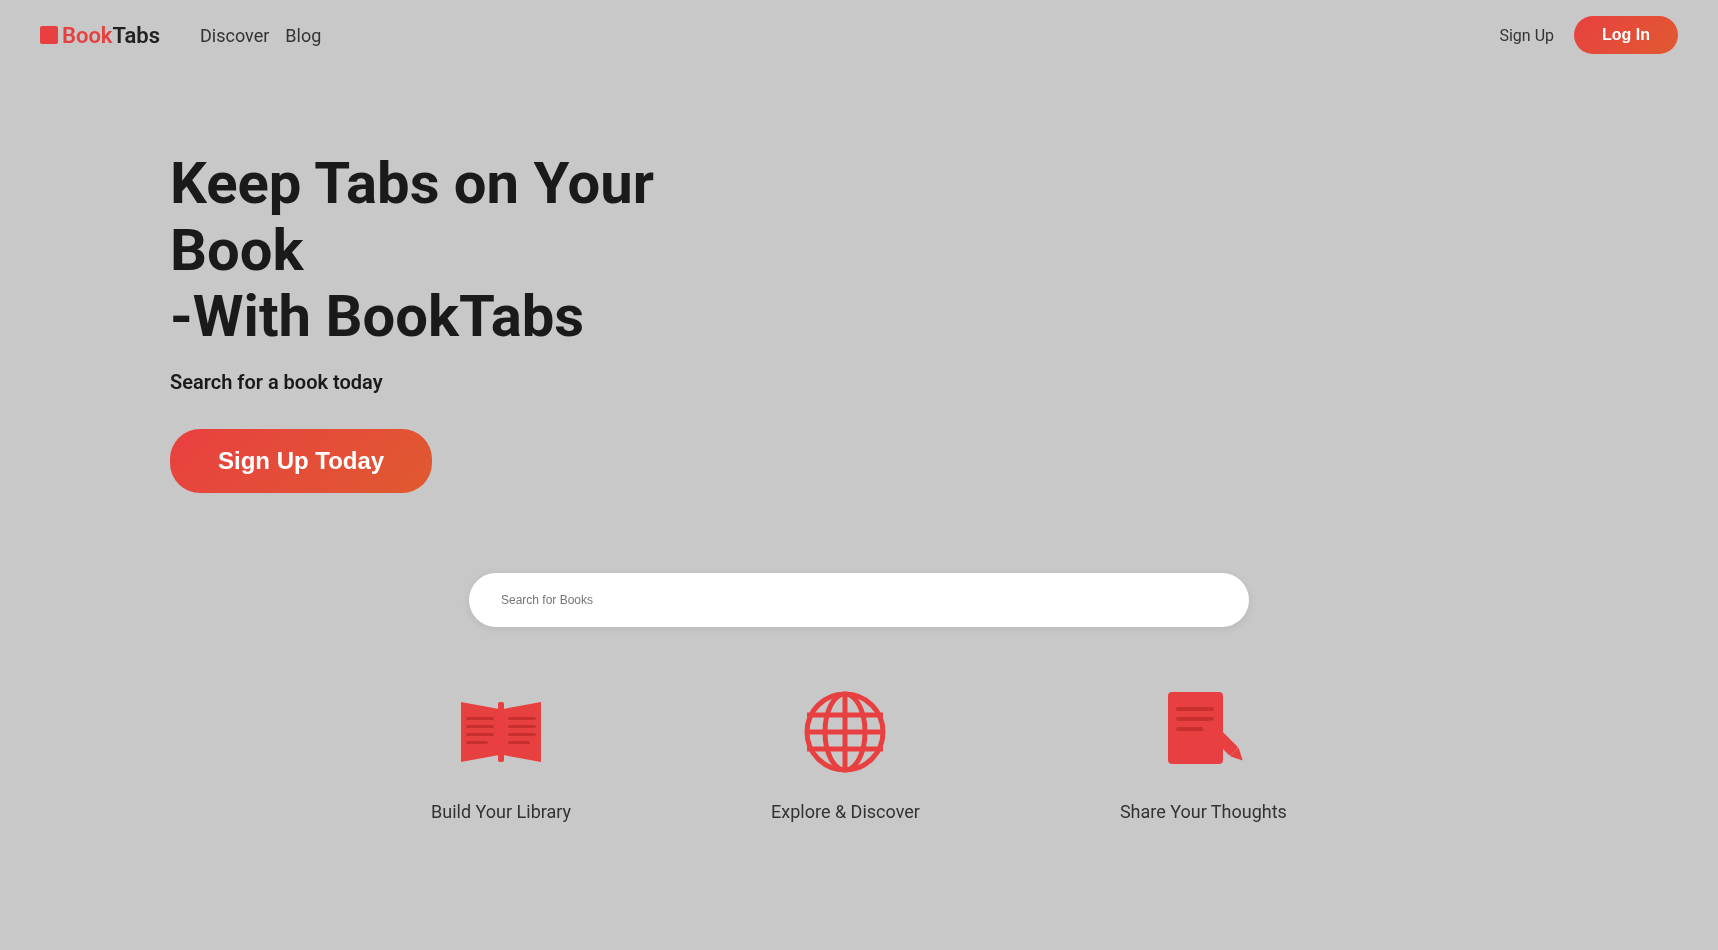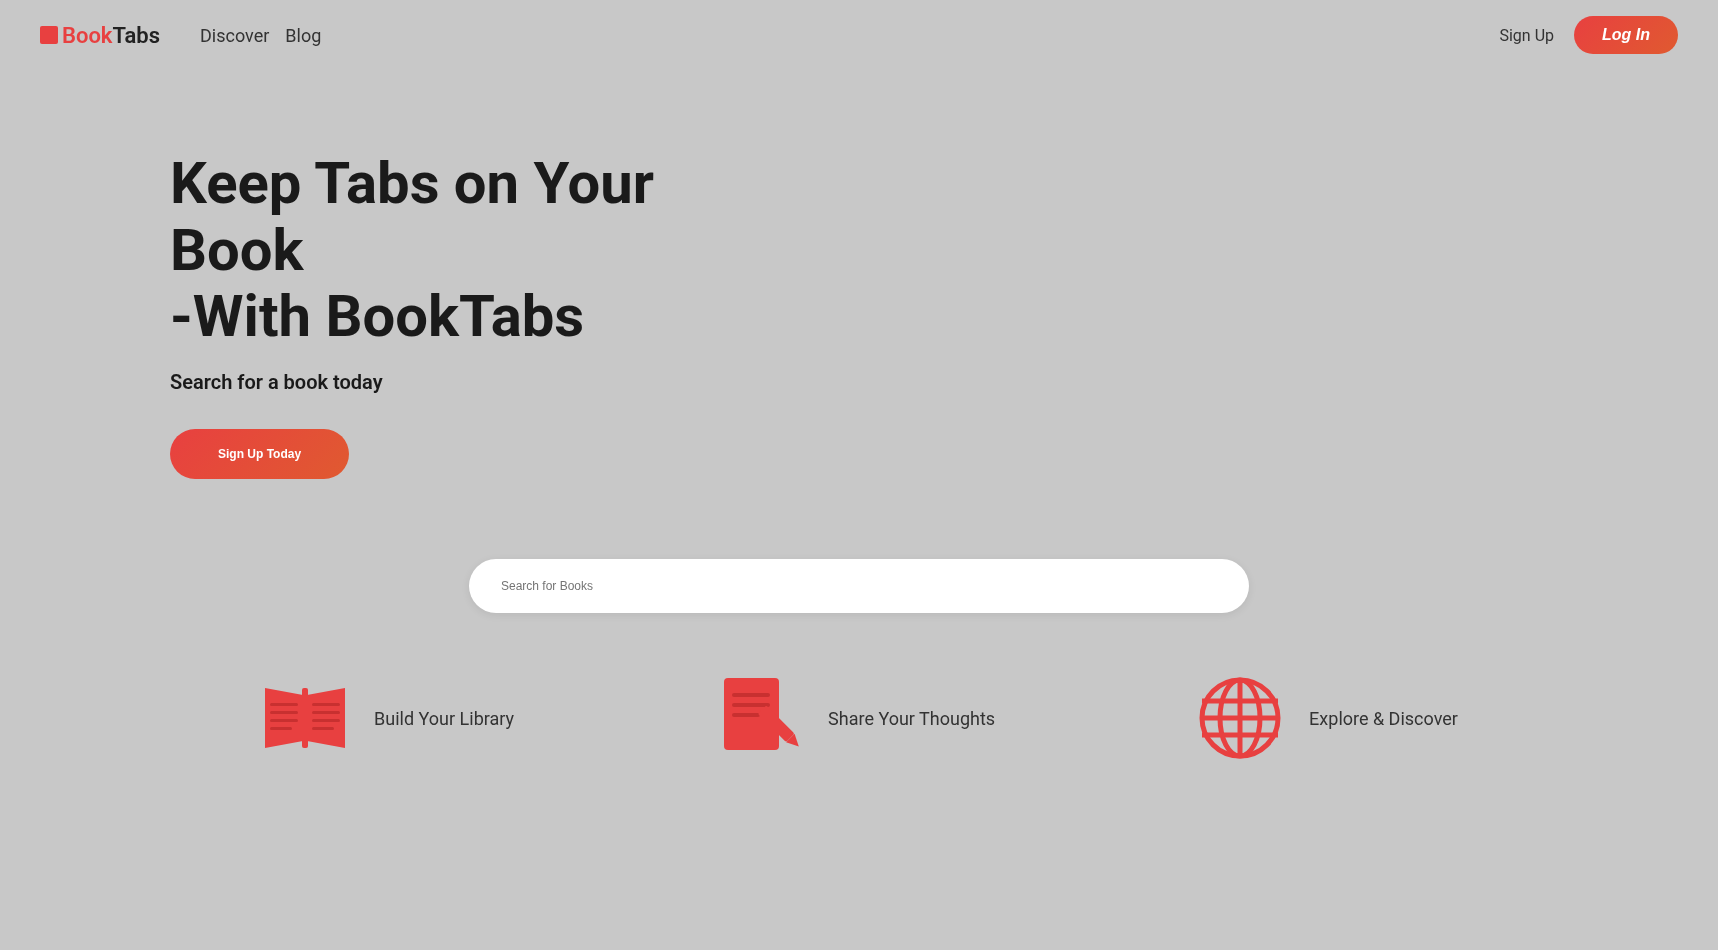--- a/index.html
+++ b/index.html
@@ -76,21 +76,20 @@
 
     .login-btn {
       background: linear-gradient(135deg, #e84040, #e05a30);
       color: white;
       border: none;
       border-radius: 25px;
       padding: 10px 28px;
       font-size: 16px;
       font-weight: 600;
       cursor: pointer;
-      font-style: italic;
     }
 
     
     .hero {
       padding: 80px 0 0 170px;
     }
 
     .hero-title {
       font-size: 58px;
       font-weight: 700;
@@ -106,21 +105,21 @@
       color: #1a1a1a;
       margin-bottom: 35px;
     }
 
     .signup-today-btn {
       background: linear-gradient(135deg, #e84040, #e05a30);
       color: white;
       border: none;
       border-radius: 30px;
       padding: 18px 48px;
-      font-size: 12px;
+      font-size: 24px;
       font-weight: 600;
       cursor: pointer;
     }
 
     
     .search-section {
       display: flex;
       justify-content: center;
       margin-top: 80px;
     }
@@ -141,20 +140,21 @@
     .features {
       display: flex;
       justify-content: center;
       gap: 200px;
       margin-top: 60px;
       padding: 0 100px;
     }
 
     .feature-item {
       display: flex;
+      flex-direction: column;
       align-items: center;
       gap: 24px;
     }
 
     .feature-icon {
       width: 90px;
       height: 90px;
     }
 
     .feature-label {
@@ -218,47 +218,47 @@
         <rect x="52" y="38" width="28" height="3" rx="1.5" fill="#c83030"></rect>
         <rect x="52" y="46" width="28" height="3" rx="1.5" fill="#c83030"></rect>
         <rect x="52" y="54" width="22" height="3" rx="1.5" fill="#c83030"></rect>
       </g>
     </svg>
     <span class="feature-label">Build Your Library</span>
   </div>
 
   <div class="feature-item">
     <svg class="feature-icon" viewBox="0 0 90 90" xmlns="http://www.w3.org/2000/svg">
+      <g fill="none" stroke="#e84040" stroke-width="5">
+        <circle cx="45" cy="45" r="38"></circle>
+
+        <ellipse cx="45" cy="45" rx="20" ry="38"></ellipse>
+
+        <line x1="7" y1="28" x2="83" y2="28"></line>
+        <line x1="7" y1="45" x2="83" y2="45"></line>
+        <line x1="7" y1="62" x2="83" y2="62"></line>
+
+        <line x1="45" y1="7" x2="45" y2="83"></line>
+      </g>
+    </svg>
+    <span class="feature-label">Explore &amp; Discover</span>
+  </div>
+
+  <div class="feature-item">
+    <svg class="feature-icon" viewBox="0 0 90 90" xmlns="http://www.w3.org/2000/svg">
       <g fill="#e84040">
 
         <rect x="10" y="5" width="55" height="72" rx="4"></rect>
 
         <rect x="18" y="20" width="38" height="4" rx="2" fill="#c83030"></rect>
         <rect x="18" y="30" width="38" height="4" rx="2" fill="#c83030"></rect>
         <rect x="18" y="40" width="28" height="4" rx="2" fill="#c83030"></rect>
 
         <g transform="rotate(-45, 65, 55)">
           <rect x="60" y="30" width="12" height="40" rx="2"></rect>
           <polygon points="60,70 72,70 66,82"></polygon>
         </g>
       </g>
     </svg>
     <span class="feature-label">Share Your Thoughts</span>
   </div>
 
-  <div class="feature-item">
-    <svg class="feature-icon" viewBox="0 0 90 90" xmlns="http://www.w3.org/2000/svg">
-      <g fill="none" stroke="#e84040" stroke-width="5">
-        <circle cx="45" cy="45" r="38"></circle>
-
-        <ellipse cx="45" cy="45" rx="20" ry="38"></ellipse>
-
-        <line x1="7" y1="28" x2="83" y2="28"></line>
-        <line x1="7" y1="45" x2="83" y2="45"></line>
-        <line x1="7" y1="62" x2="83" y2="62"></line>
-
-        <line x1="45" y1="7" x2="45" y2="83"></line>
-      </g>
-    </svg>
-    <span class="feature-label">Explore &amp; Discover</span>
-  </div>
-
 </div>
 
 </body></html>

